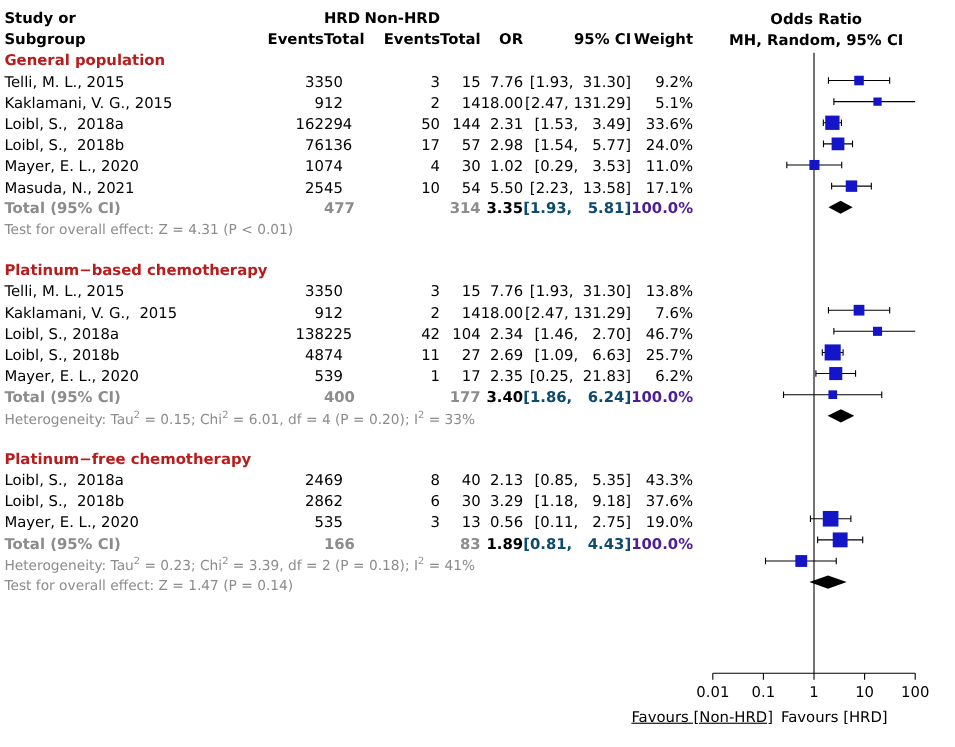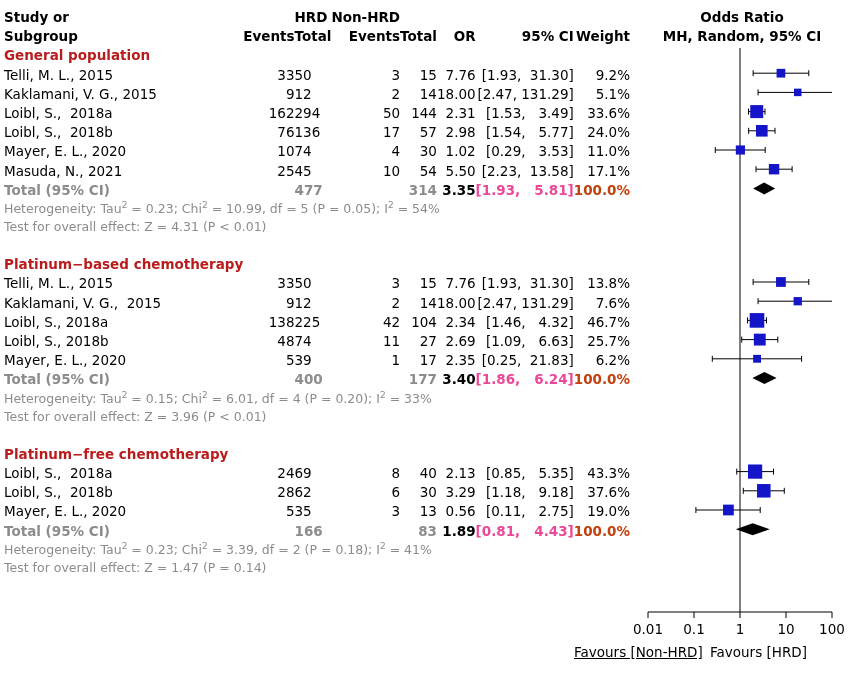--- a/index.html
+++ b/index.html
@@ -52,22 +52,22 @@
   .c-wt     { width: 62px;  text-align: right; padding-right: 4px !important; }
 
   .grp-head td { font-weight: bold; color: #b91c1c; }
   .subtotal td { font-weight: bold; }
   .subtotal .c-study { color: #8c8c8c; }
   .subtotal .c-ev1,
   .subtotal .c-ev2 { color: #8c8c8c; }
   .subtotal .c-tot1,
   .subtotal .c-tot2 { color: #8c8c8c; }
   .subtotal .c-or  { color: #000000; }
-  .subtotal .c-ci  { color: #ec4899; }
-  .subtotal .c-wt  { color: #c2410c; }
+  .subtotal .c-ci  { color: #0c4a6e; }
+  .subtotal .c-wt  { color: #4c1d95; }
   .stat td { color: #8c8c8c; font-size: 12.5px; line-height: 18px; height: 18px; }
   .spacer td { height: 19.2px; }
 
   sup { font-size: 9px; vertical-align: super; line-height: 0; }
 
   
   #forest {
     position: absolute;
     left: 632px;
     top: 0px;
@@ -184,23 +184,20 @@
           <td class="c-study">Total (95% CI)</td>
           <td class="c-ev1"></td>
           <td class="c-tot1">477</td>
           <td class="c-ev2"></td>
           <td class="c-tot2">314</td>
           <td class="c-or">3.35</td>
           <td class="c-ci">[1.93,   5.81]</td>
           <td class="c-wt">100.0%</td>
         </tr>
         <tr class="stat">
-          <td colspan="8" style="padding-left: 4px;">Heterogeneity: Tau<sup>2</sup> = 0.23; Chi<sup>2</sup> = 10.99, df = 5 (P = 0.05); I<sup>2</sup> = 54%</td>
-        </tr>
-        <tr class="stat">
           <td colspan="8" style="padding-left: 4px;">Test for overall effect: Z = 4.31 (P &lt; 0.01)</td>
         </tr>
         <tr class="spacer">
           <td colspan="8">&nbsp;</td>
         </tr>
         <tr class="grp-head">
           <td class="c-study">Platinum−based chemotherapy</td>
           <td class="c-ev1"></td>
           <td class="c-tot1"></td>
           <td class="c-ev2"></td>
@@ -229,21 +226,21 @@
           <td class="c-ci">[2.47, 131.29]</td>
           <td class="c-wt">7.6%</td>
         </tr>
         <tr>
           <td class="c-study">Loibl, S., 2018a</td>
           <td class="c-ev1">138</td>
           <td class="c-tot1">225</td>
           <td class="c-ev2">42</td>
           <td class="c-tot2">104</td>
           <td class="c-or">2.34</td>
-          <td class="c-ci">[1.46,   4.32]</td>
+          <td class="c-ci">[1.46,   2.70]</td>
           <td class="c-wt">46.7%</td>
         </tr>
         <tr>
           <td class="c-study">Loibl, S., 2018b</td>
           <td class="c-ev1">48</td>
           <td class="c-tot1">74</td>
           <td class="c-ev2">11</td>
           <td class="c-tot2">27</td>
           <td class="c-or">2.69</td>
           <td class="c-ci">[1.09,   6.63]</td>
@@ -264,23 +261,20 @@
           <td class="c-ev1"></td>
           <td class="c-tot1">400</td>
           <td class="c-ev2"></td>
           <td class="c-tot2">177</td>
           <td class="c-or">3.40</td>
           <td class="c-ci">[1.86,   6.24]</td>
           <td class="c-wt">100.0%</td>
         </tr>
         <tr class="stat">
           <td colspan="8" style="padding-left: 4px;">Heterogeneity: Tau<sup>2</sup> = 0.15; Chi<sup>2</sup> = 6.01, df = 4 (P = 0.20); I<sup>2</sup> = 33%</td>
-        </tr>
-        <tr class="stat">
-          <td colspan="8" style="padding-left: 4px;">Test for overall effect: Z = 3.96 (P &lt; 0.01)</td>
         </tr>
         <tr class="spacer">
           <td colspan="8">&nbsp;</td>
         </tr>
         <tr class="grp-head">
           <td class="c-study">Platinum−free chemotherapy</td>
           <td class="c-ev1"></td>
           <td class="c-tot1"></td>
           <td class="c-ev2"></td>
           <td class="c-tot2"></td>

